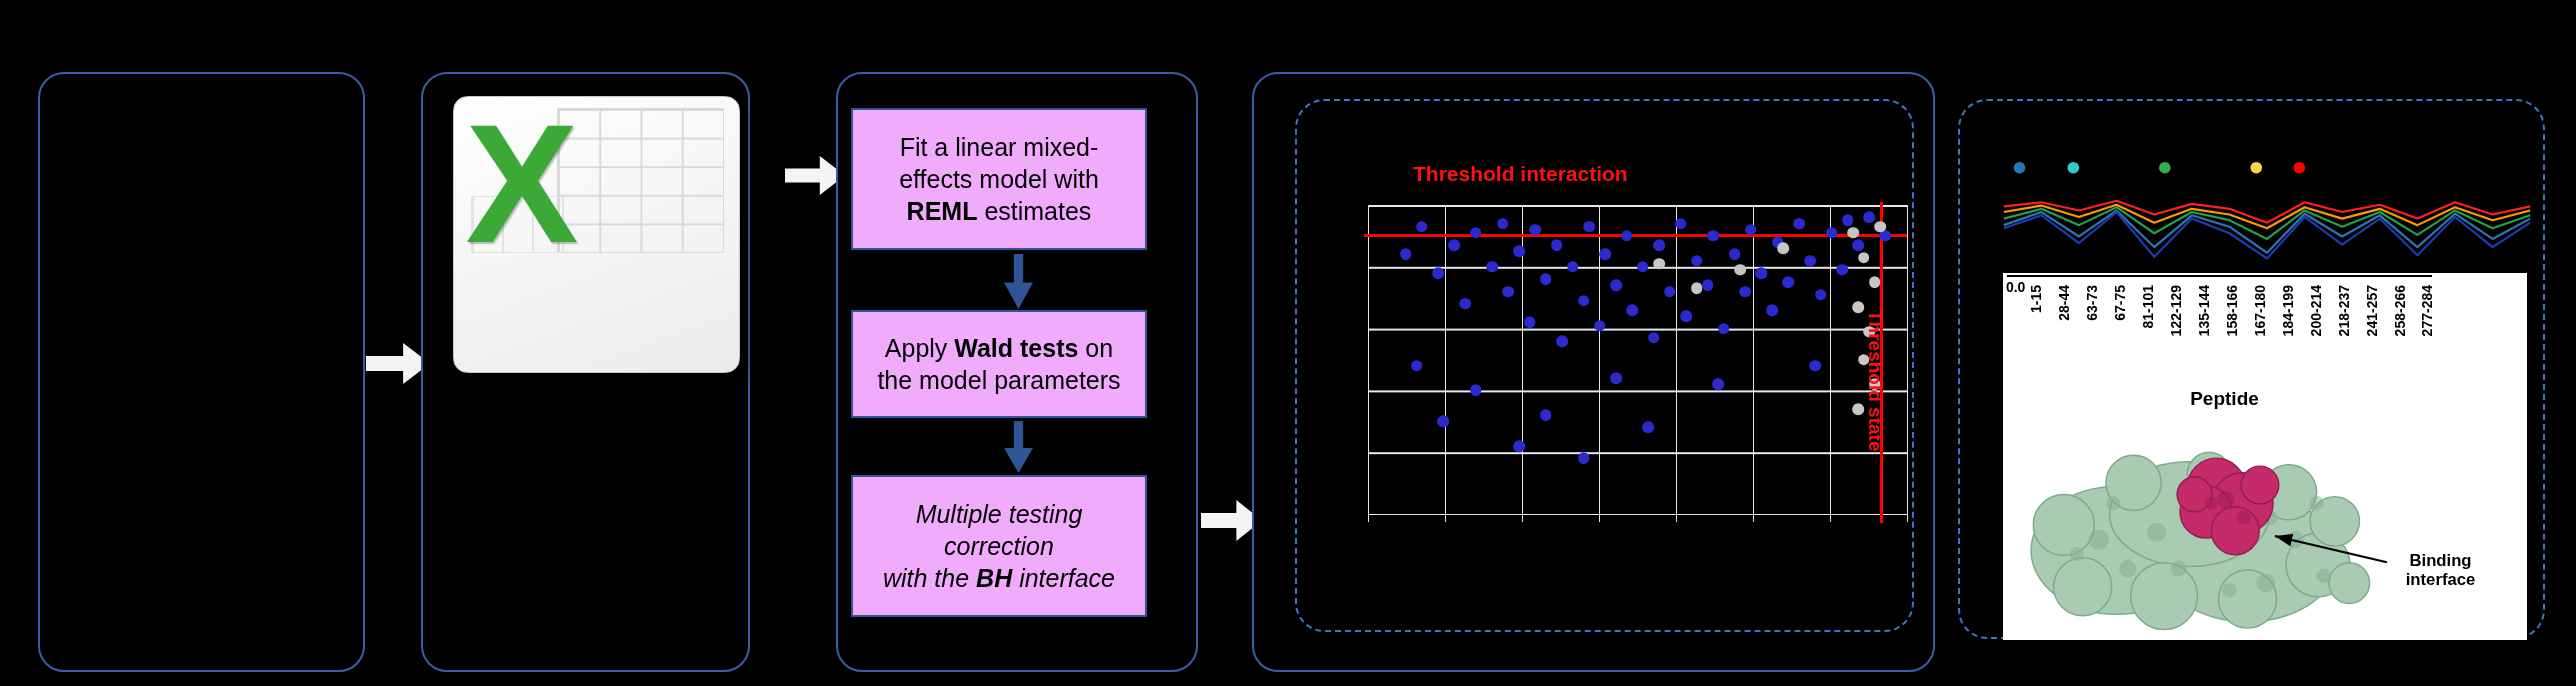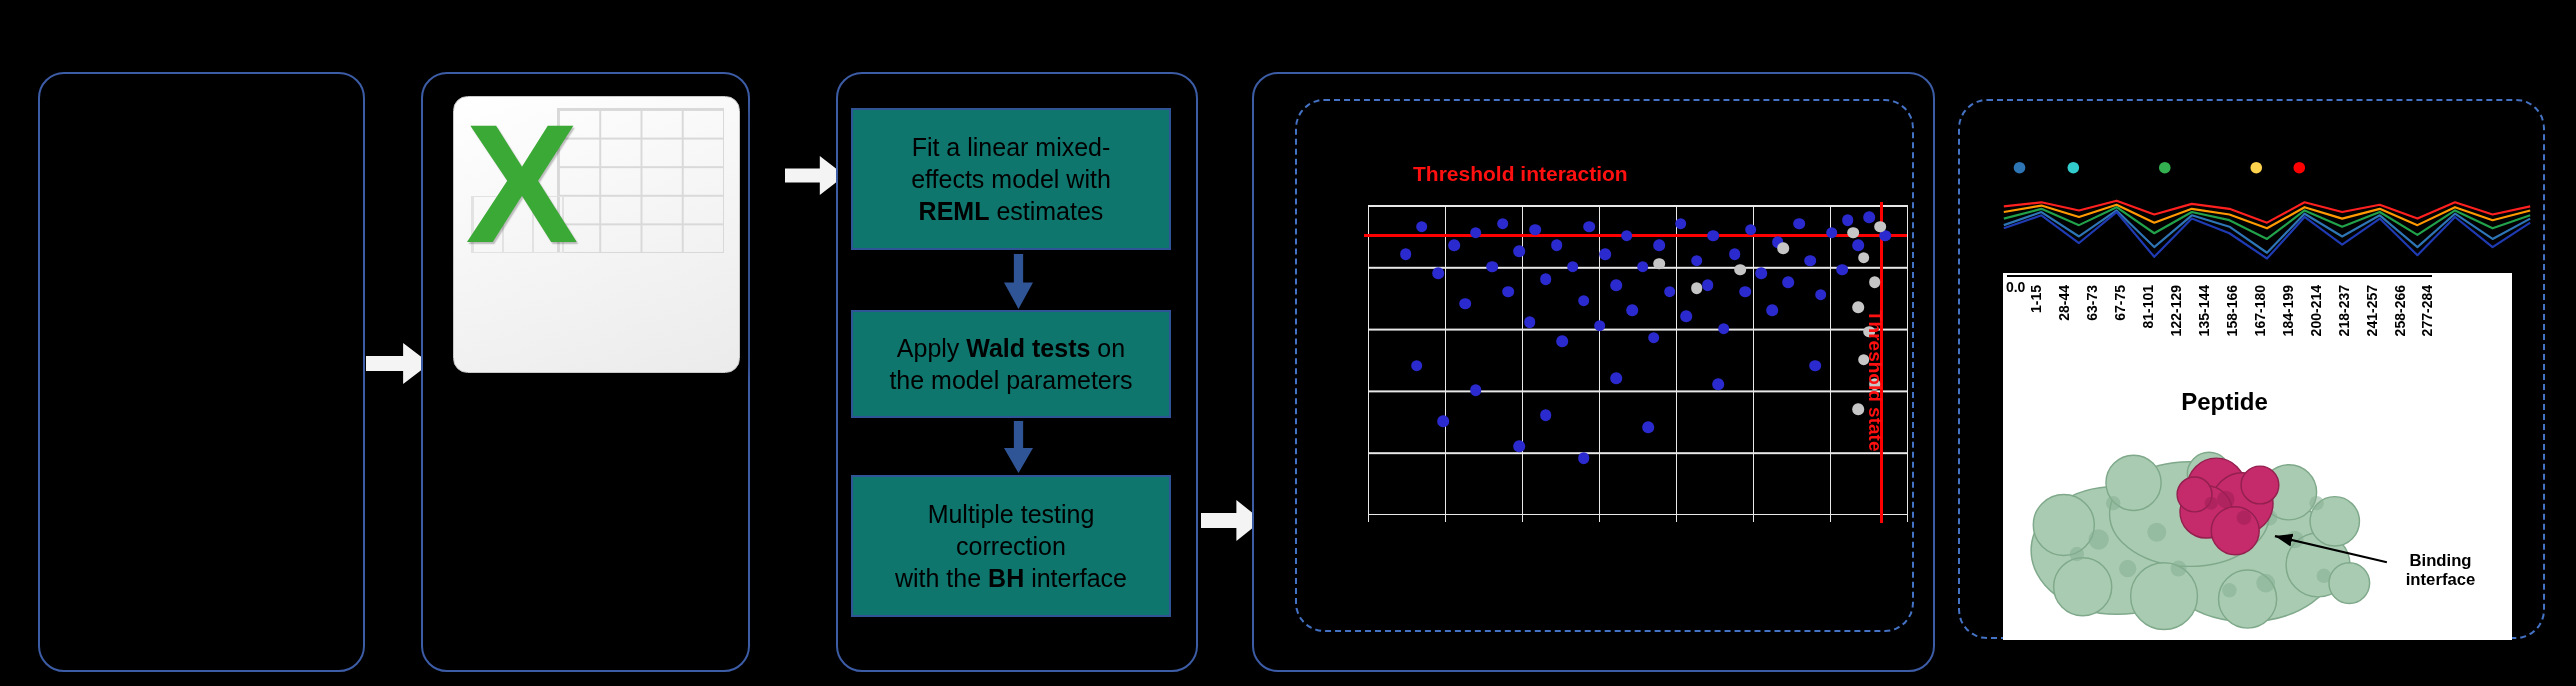--- a/index.html
+++ b/index.html
@@ -25,26 +25,26 @@
     background-size:25% 20%;}
   #csv-grid2{position:absolute;left:6%;top:36%;width:32%;height:20%;border:1.5px solid #e2e2e2;
     background-image:linear-gradient(to right,#e2e2e2 1.5px,transparent 1.5px);background-size:33% 100%;}
   #csv-x{position:absolute;left:4%;top:-4%;font-size:169px;font-weight:700;color:#3BA935;text-shadow:1.5px 2.2px 1.5px rgba(0,0,0,.25);}
   #csv-banner{position:absolute;left:-7.3px;right:-7.3px;top:59%;height:32%;border-radius:11.6px;
     background:linear-gradient(180deg,#7DC855,#2F8A2F);box-shadow:0 3.6px 5.8px rgba(0,0,0,.5);
     display:flex;align-items:center;justify-content:center;}
   #csv-banner span{color:#fff;font-weight:800;font-size:67px;letter-spacing:3.6px;}
 
   
-  .step{position:absolute;left:13px;width:320px;background:#0f766e;border:2.2px solid #2F5597;box-sizing:border-box;
+  .step{position:absolute;left:13px;width:296px;background:#f0abfc;border:2.2px solid #2F5597;box-sizing:border-box;
     display:flex;align-items:center;justify-content:center;color:#000;}
   .step-text{width:100%;text-align:center;font-size:25px;line-height:1.28;white-space:pre-line;padding:2.9px 5.8px;}
   #step-1{top:34px;height:142px;}
   #step-2{top:236px;height:108px;}
-  #step-3{top:401px;height:142px;}
+  #step-3{top:401px;height:142px;font-style:italic;}
   .varrow{position:absolute;left:166px;width:29px;background:#2F5597;
     clip-path:polygon(34% 0,66% 0,66% 52%,100% 52%,50% 100%,0 52%,34% 52%);}
   #varrow-1{top:180px;height:55px;}
   #varrow-2{top:347px;height:52px;}
 
   
   .dashed{position:absolute;border:2.2px dashed #4472C4;border-radius:29px;box-sizing:border-box;font-weight:bold;}
   #dashed-scatter{left:41px;top:25px;width:619px;height:533px;}
 
   
@@ -58,26 +58,26 @@
   .th-label{position:absolute;color:#FF1010;font-size:21px;}
   #th-h-label{left:116px;top:61px;}
   #th-v-label{left:589px;top:209px;transform:rotate(90deg);transform-origin:left top;font-size:19px;white-space:nowrap;}
   #x-ticks{position:absolute;left:71px;top:414px;width:539px;height:7.3px;
     background-image:linear-gradient(to right,#e8e8e8 1.5px,transparent 1.5px);background-size:calc(100%/7) 100%;
     border-right:1.5px solid #e8e8e8;}
 
   
   #panel-right{left:1958px;top:99px;width:587px;height:540px;}
   #line-chart{position:absolute;left:38px;top:58px;width:538px;height:109px;}
-  #white-area{position:absolute;left:43px;top:172px;width:509px;height:367px;background:#fff;}
+  #white-area{position:absolute;left:43px;top:172px;width:509px;height:367px;background:#fff;padding-left:15px;}
   #axis-line{position:absolute;left:4.4px;top:1.5px;width:425px;height:2.2px;background:#000;}
   #ytick{position:absolute;left:2.9px;top:5.8px;font-size:14px;color:#000;}
   #pep-labels{position:absolute;left:0;top:7.3px;width:451px;height:109px;}
   .pep{position:absolute;top:4.4px;writing-mode:vertical-rl;transform:rotate(180deg);font-size:14px;color:#000;}
-  #pep-xlabel{position:absolute;left:0;top:115px;width:443px;text-align:center;font-size:24px;color:#000;}
+  #pep-xlabel{position:absolute;left:0;top:115px;width:443px;text-align:center;font-size:19px;color:#000;}
   #protein{position:absolute;left:23px;top:143px;width:356px;height:231px;}
   #annot{position:absolute;left:0;top:0;width:509px;height:367px;pointer-events:none;}
   #bind-label{position:absolute;left:372px;top:278px;width:131px;text-align:center;font-size:16.7px;line-height:1.15;color:#000;white-space:pre-line;}
 </style>
 </head>
 <body>
 
 <div class="stage">
 
   <div class="panel" id="panel-input"></div>

